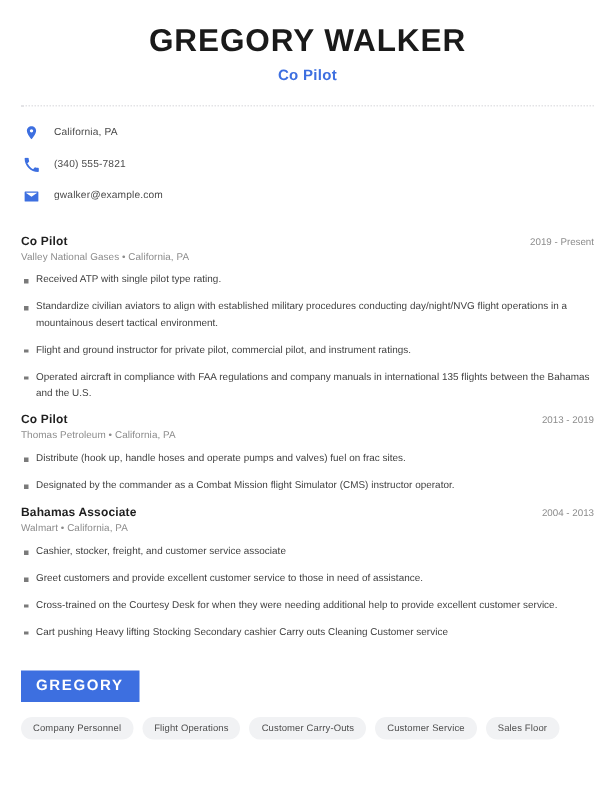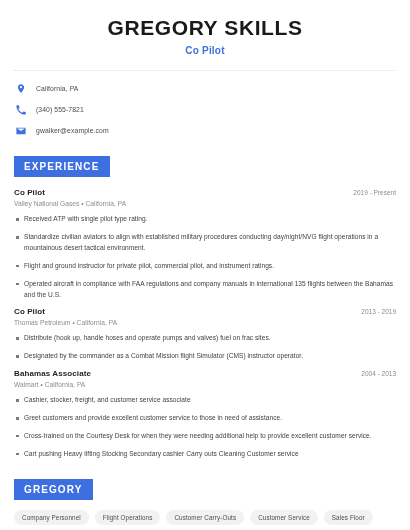--- a/index.html
+++ b/index.html
@@ -173,21 +173,21 @@
     white-space: nowrap;
     letter-spacing: 0.1px;
   }
 </style>
 </head>
 <body>
 
 <div class="page">
 
   <div class="header">
-    <div class="full-name">GREGORY SKILLS</div>
+    <div class="full-name">GREGORY WALKER</div>
     <div class="job-title">Co Pilot</div>
   </div>
 
   <div class="divider"></div>
 
   <div class="contact-list">
 
     <div class="contact-row">
       <span class="contact-icon">
         <svg width="10" height="11" viewBox="0 0 24 24" fill="#3d6fe0">
@@ -211,21 +211,20 @@
         <svg width="10" height="10" viewBox="0 0 24 24" fill="#3d6fe0">
           <path d="M2 4h20c.6 0 1 .4 1 1v14c0 .6-.4 1-1 1H2c-.6 0-1-.4-1-1V5c0-.6.4-1 1-1zm10 8.2L21.2 6H2.8L12 12.2z"></path>
         </svg>
       </span>
       <span class="contact-text">gwalker@example.com</span>
     </div>
 
   </div>
 
   <div class="section">
-    <span class="section-badge">EXPERIENCE</span>
 
     <div class="entries">
 
       <div class="entry">
         <div class="entry-head">
           <span class="entry-role">Co Pilot</span>
           <span class="entry-dates">2019 - Present</span>
         </div>
         <div class="entry-sub">Valley National Gases  •  California, PA</div>
         <ul class="bullets">

